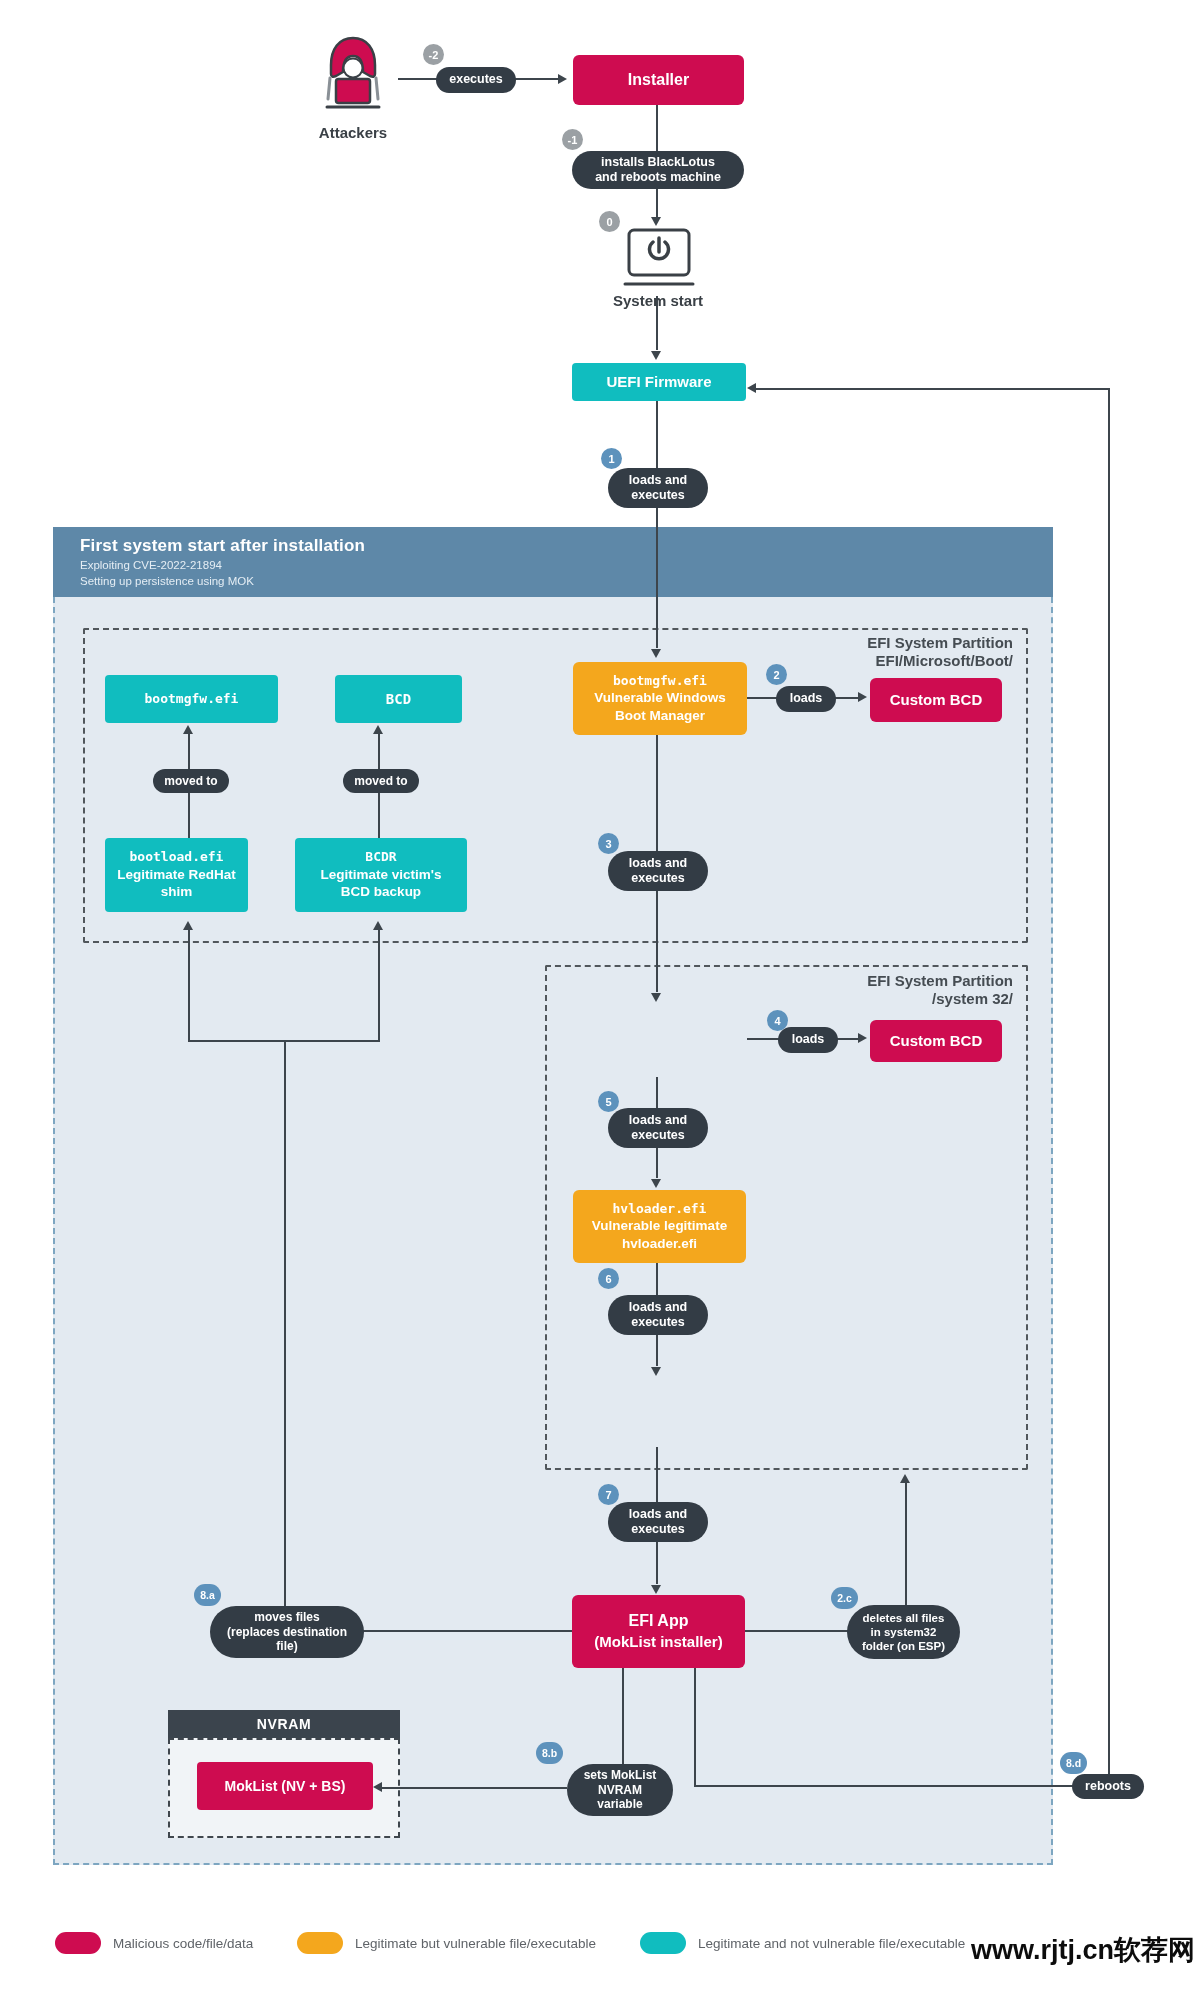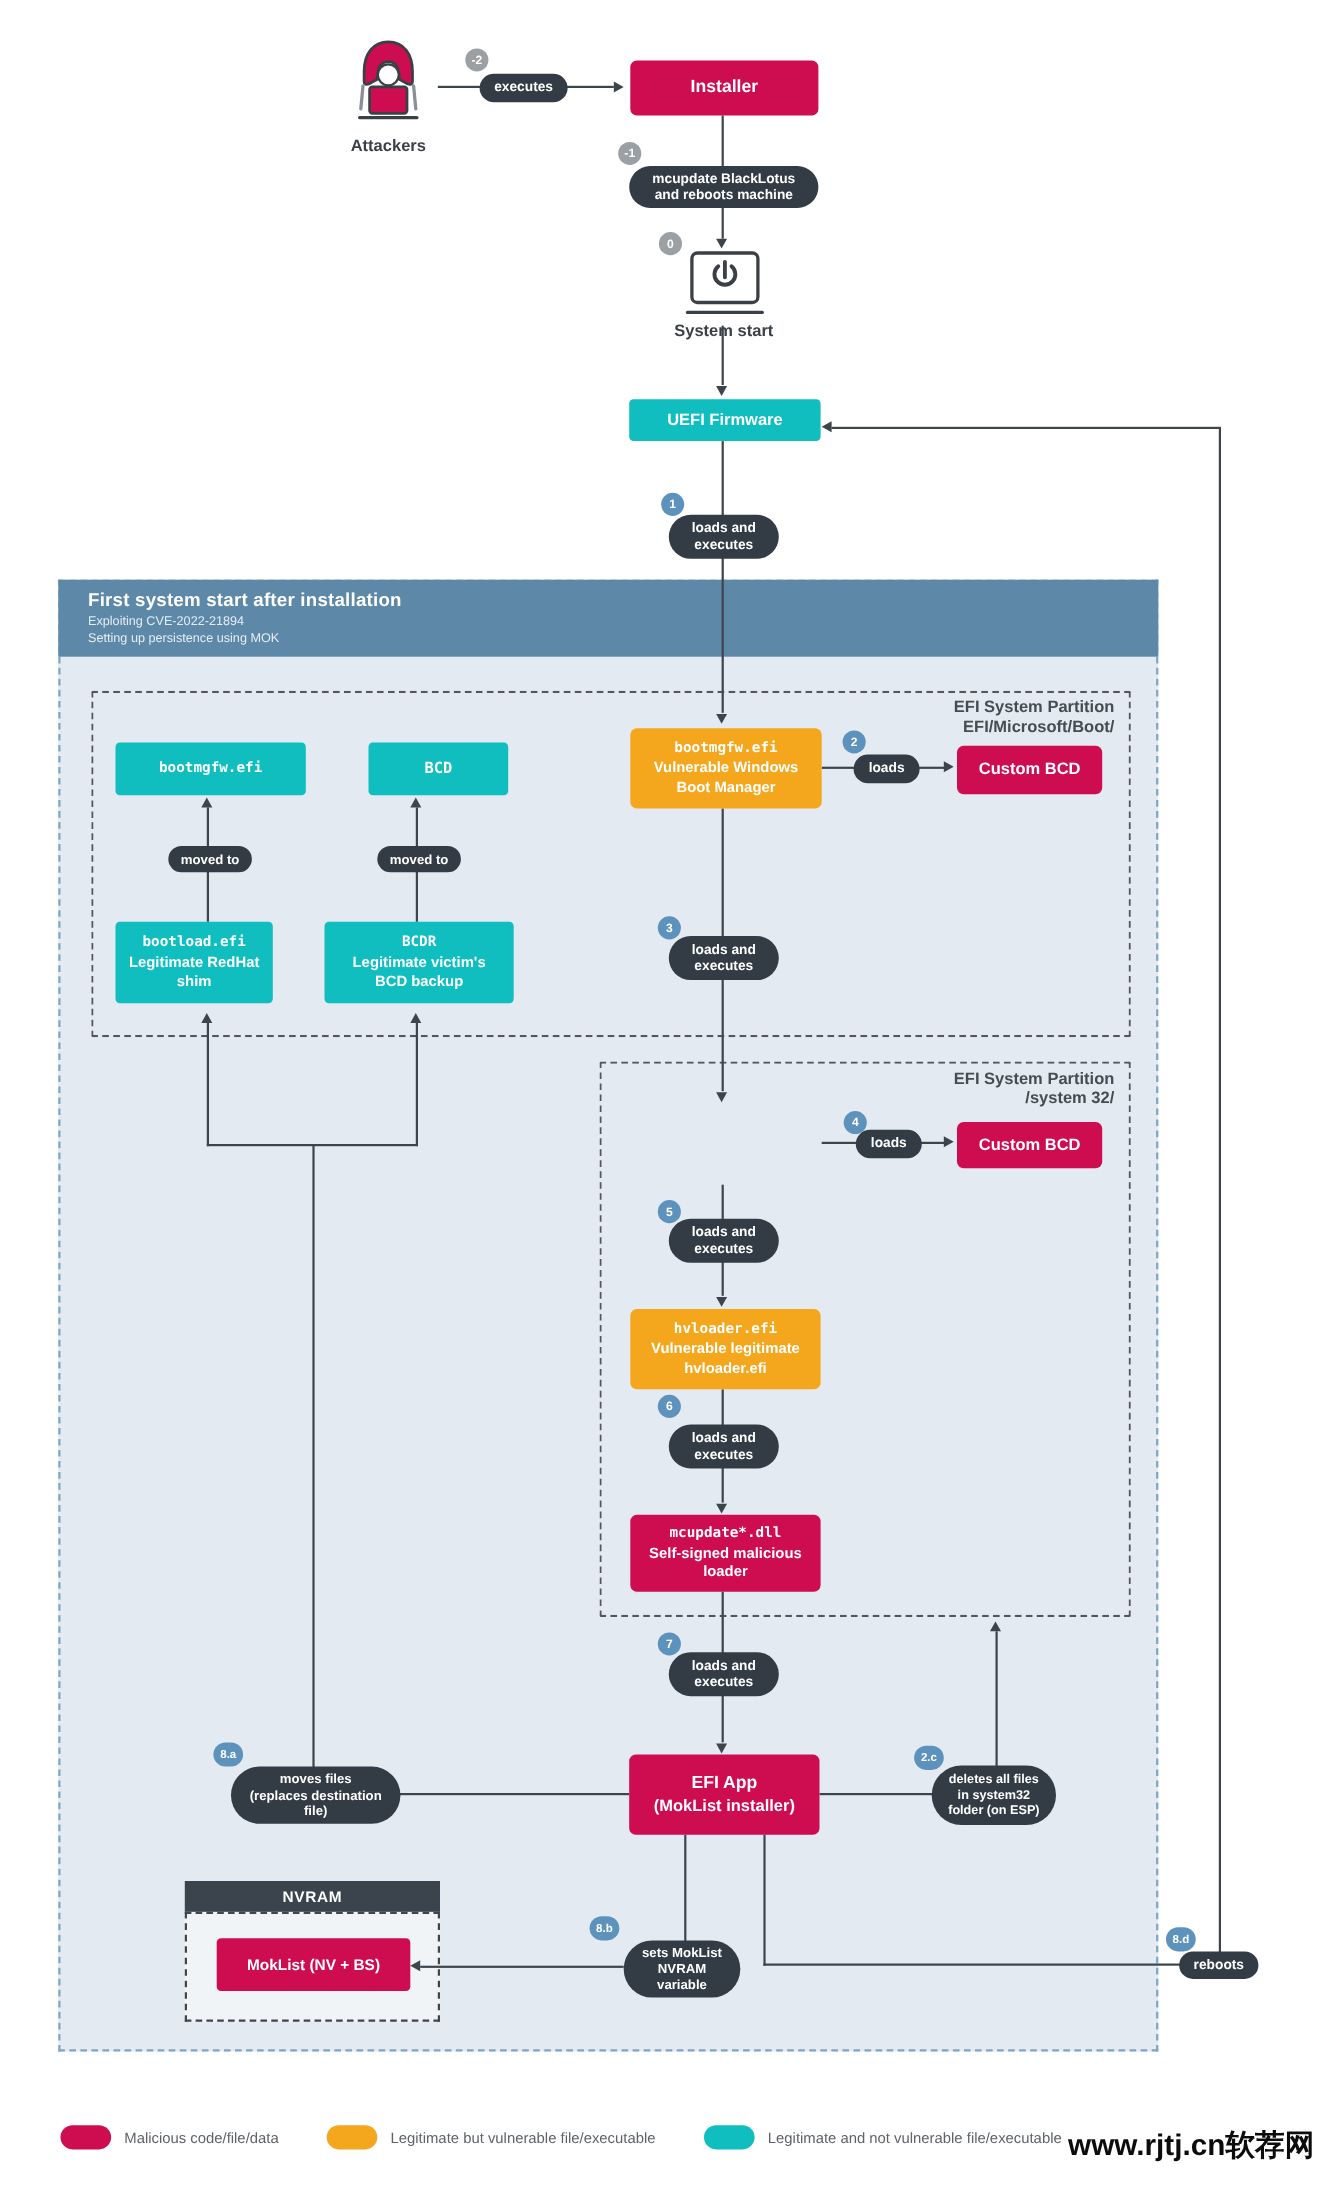--- a/index.html
+++ b/index.html
@@ -181,37 +181,32 @@
   <div class="box crimson title-md" style="left:870px; top:678px; width:132px; height:44px;">Custom BCD</div>
 
   <div class="box crimson title-md" style="left:870px; top:1020px; width:132px; height:42px;">Custom BCD</div>
 
   <div class="box orange" style="left:573px; top:1190px; width:173px; height:73px;">
     <span class="mono">hvloader.efi</span>
     <span class="desc">Vulnerable legitimate</span>
     <span class="desc">hvloader.efi</span>
   </div>
 
-  <div class="box crimson" style="left:573px; top:1377px; width:173px; height:70px;">
-    <span class="mono">mcupdate*.dll</span>
-    <span class="desc">Self-signed malicious</span>
-    <span class="desc">loader</span>
-  </div>
 
   <div class="box crimson" style="left:572px; top:1595px; width:173px; height:73px;">
     <span class="title-lg">EFI App</span>
     <span class="title-md">(MokList installer)</span>
   </div>
 
   <div class="box crimson" style="left:197px; top:1762px; width:176px; height:48px; border-radius:4px; font-size:14px; font-weight:700;">MokList (NV + BS)</div>
 
   <div class="pill f125" style="left:436px; top:67px; width:80px; height:26px;">executes</div>
 
   <div class="pill f125" style="left:572px; top:151px; width:172px; height:38px;">
-    <span>mcupdate BlackLotus</span>
+    <span>installs BlackLotus</span>
     <span>and reboots machine</span>
   </div>
 
   <div class="pill f125" style="left:608px; top:468px; width:100px; height:40px;">
     <span>loads and</span>
     <span>executes</span>
   </div>
 
   <div class="pill f12" style="left:153px; top:769px; width:76px; height:24px;">moved to</div>
   <div class="pill f12" style="left:343px; top:769px; width:76px; height:24px;">moved to</div>

